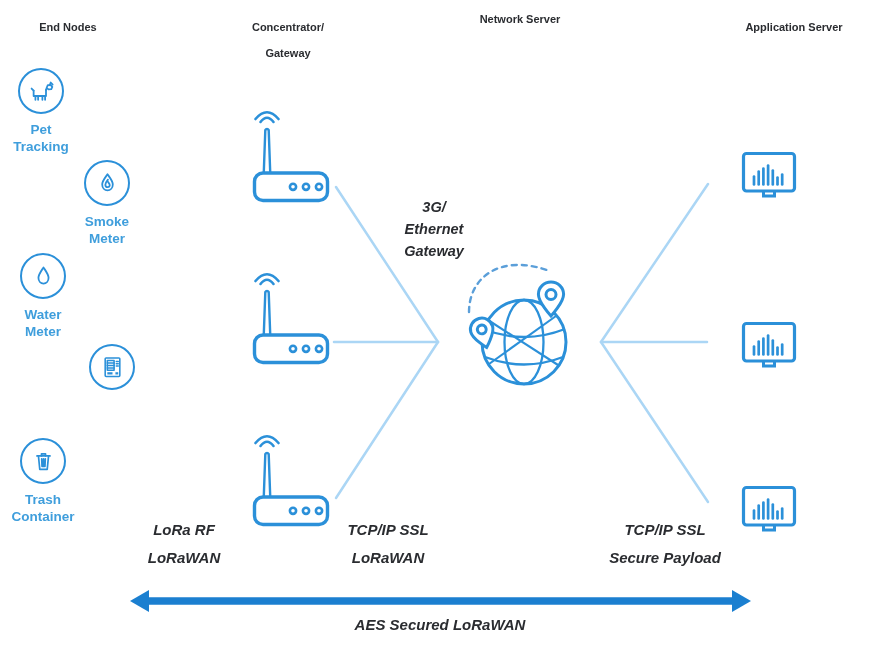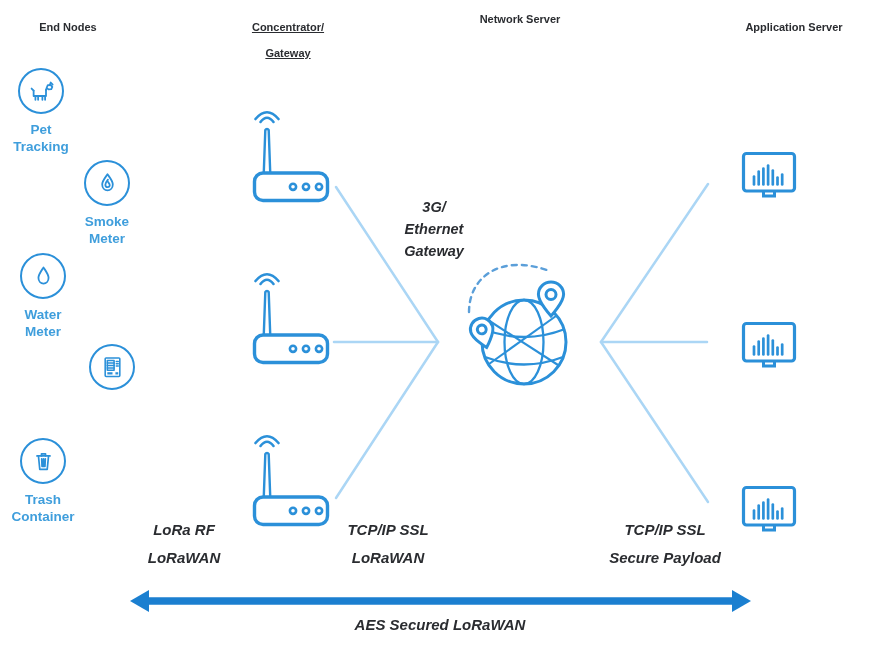--- a/index.html
+++ b/index.html
@@ -34,21 +34,21 @@
       <line x1="601" y1="342" x2="708" y2="502"></line>
     </g>
     <g>
       <line x1="147" y1="601" x2="734" y2="601" stroke="#1b7fd0" stroke-width="7.5"></line>
       <polygon points="130,601 149,590 149,612" fill="#1b7fd0"></polygon>
       <polygon points="751,601 732,590 732,612" fill="#1b7fd0"></polygon>
     </g>
   </svg>
 
   <div class="abs hdr" style="left:6px;top:14px;width:124px;">End Nodes</div>
-  <div class="abs hdr" style="left:216px;top:14px;width:144px;text-decoration:underline;">Concentrator/
+  <div class="abs hdr" style="left:216px;top:14px;width:144px;">Concentrator/
 Gateway</div>
   <div class="abs hdr" style="left:448px;top:6px;width:144px;">Network Server</div>
   <div class="abs hdr" style="left:712px;top:14px;width:164px;">Application Server</div>
 
   <div class="abs node" style="left:-7px;top:68px;width:96px;">
     <div class="node-circle">
       <svg width="27" height="27" viewBox="0 0 24 24" fill="none" stroke="#2b90d9" stroke-width="1.6" stroke-linecap="round" stroke-linejoin="round">
         <path d="M3.2 9.4 L5 11.2"></path>
         <path d="M5 11.2 V16 H16 V10.6"></path>
         <path d="M6.6 16 V19.4 M9 16 V19.4 M12.8 16 V19.4 M15.2 16 V19.4"></path>

